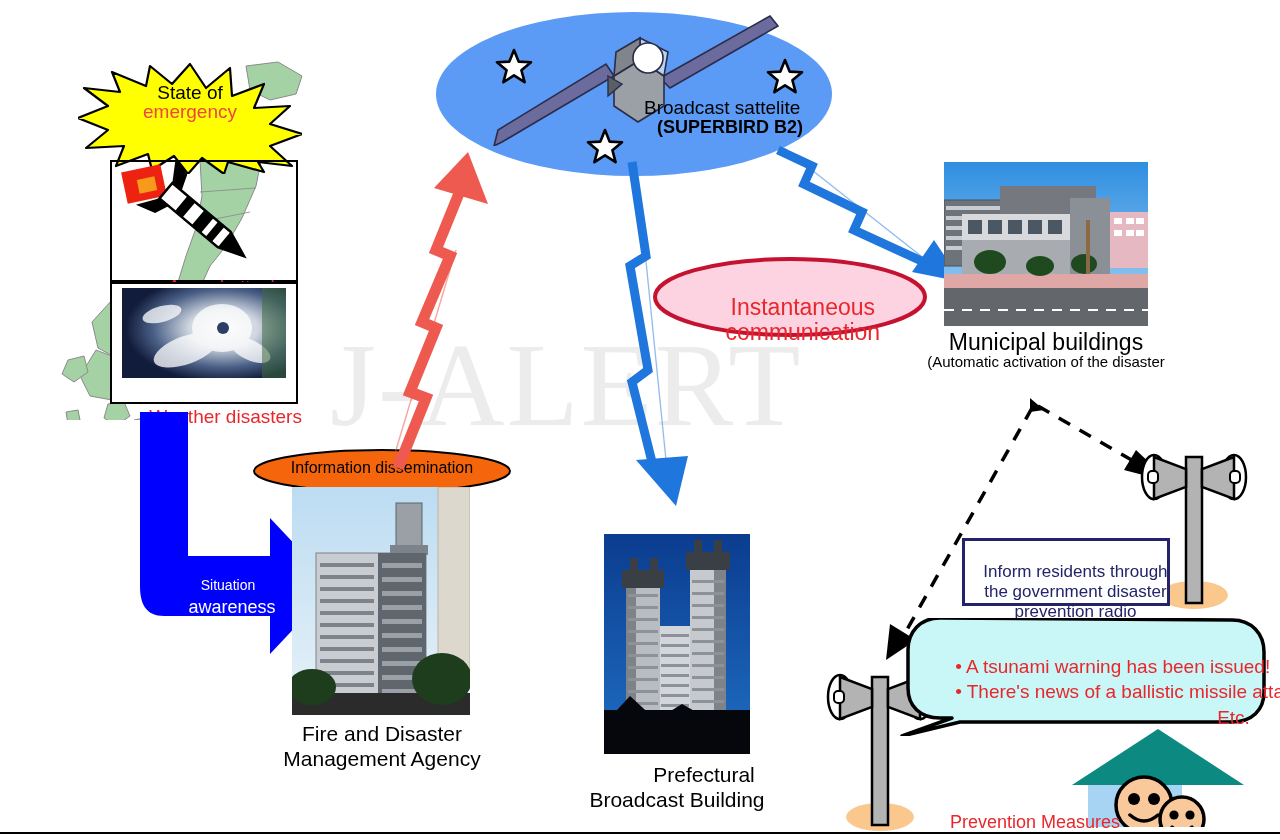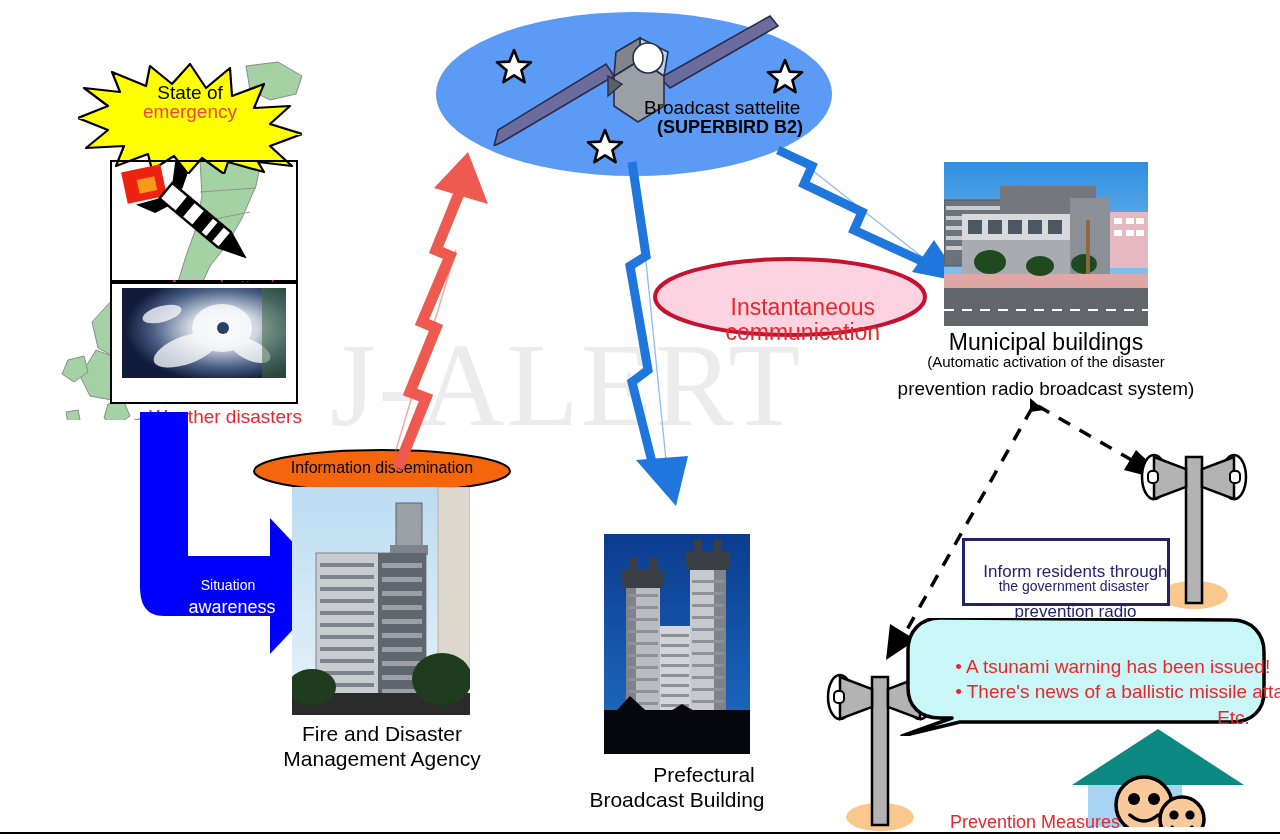--- a/index.html
+++ b/index.html
@@ -261,21 +261,20 @@
       </g>
     <g fill="#1f4a1f">
         <ellipse cx="46" cy="100" rx="16" ry="12"></ellipse>
         <ellipse cx="96" cy="104" rx="14" ry="10"></ellipse>
       <ellipse cx="140" cy="102" rx="13" ry="10"></ellipse>
       </g>
     <rect x="142" y="58" width="4" height="54" fill="#8a6a42"></rect>
   </svg>
   <div class="txt ctr" style="left:900px;top:330px;width:292px;font-size:23px;color:#000;">Municipal buildings</div>
   <div class="txt ctr" style="left:866px;top:354px;width:360px;font-size:15px;color:#000;">(Automatic activation of the disaster</div>
-  <div class="txt ctr" style="left:866px;top:378px;width:360px;font-size:19px;color:#000;">prevention radio broadcast system)</div>
 
   <svg class="abs" style="left:880px;top:392px;" width="330" height="270">
     <g stroke="#000000" stroke-width="3.5" fill="none" stroke-dasharray="13 11">
       <path d="M158 14 L262 74"></path>
       <path d="M152 16 L20 250"></path>
     </g>
     <polygon points="290,90 244,78 256,58" fill="#000000"></polygon>
     <polygon points="6,268 10,232 36,248" fill="#000000"></polygon>
     <path d="M150 6 L164 18 L150 20 Z" fill="#000000"></path>
   </svg>
@@ -292,21 +291,21 @@
       <ellipse cx="94" cy="32" rx="12" ry="22" fill="#ffffff" stroke="#000000" stroke-width="2.5"></ellipse>
       <path d="M94 12 L62 24 L62 42 L94 54 Z" fill="#b3b3b3" stroke="#000000" stroke-width="2.5"></path>
       <rect x="90" y="26" width="10" height="12" rx="4" fill="#ffffff" stroke="#000000" stroke-width="2"></rect>
     </g>
   </svg>
 
   <div class="abs" style="left:962px;top:538px;width:208px;height:68px;border:3px solid #23236b;box-sizing:border-box;background:#ffffff;"></div>
   <div class="txt ctr" style="left:962px;top:543px;width:208px;font-size:17px;">
     <span class="navylabel">Inform residents through</span>
   </div>
-  <div class="txt ctr" style="left:962px;top:563px;width:208px;font-size:14px;">
+  <div class="txt ctr" style="left:962px;top:563px;width:208px;font-size:17px;">
     <span class="navylabel">the government disaster</span>
   </div>
   <div class="txt ctr" style="left:962px;top:583px;width:208px;font-size:17px;">
     <span class="navylabel">prevention radio</span>
   </div>
 
   <svg class="abs" style="left:826px;top:665px;" width="110" height="170">
     <ellipse cx="54" cy="152" rx="34" ry="14" fill="#fac78c"></ellipse>
     <rect x="46" y="12" width="16" height="148" fill="#b3b3b3" stroke="#000000" stroke-width="2.5"></rect>
     <g>

